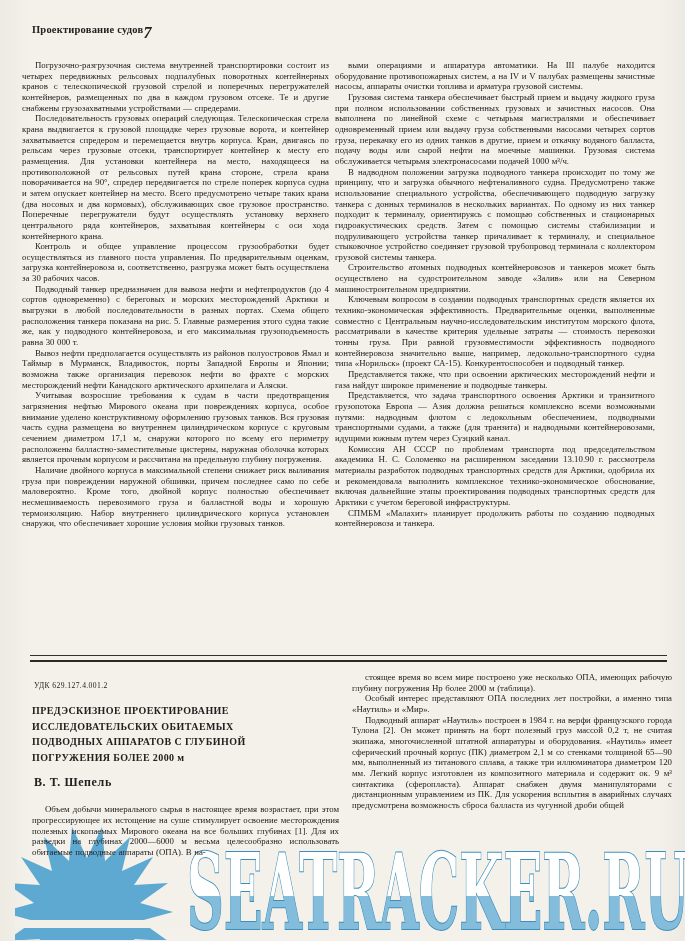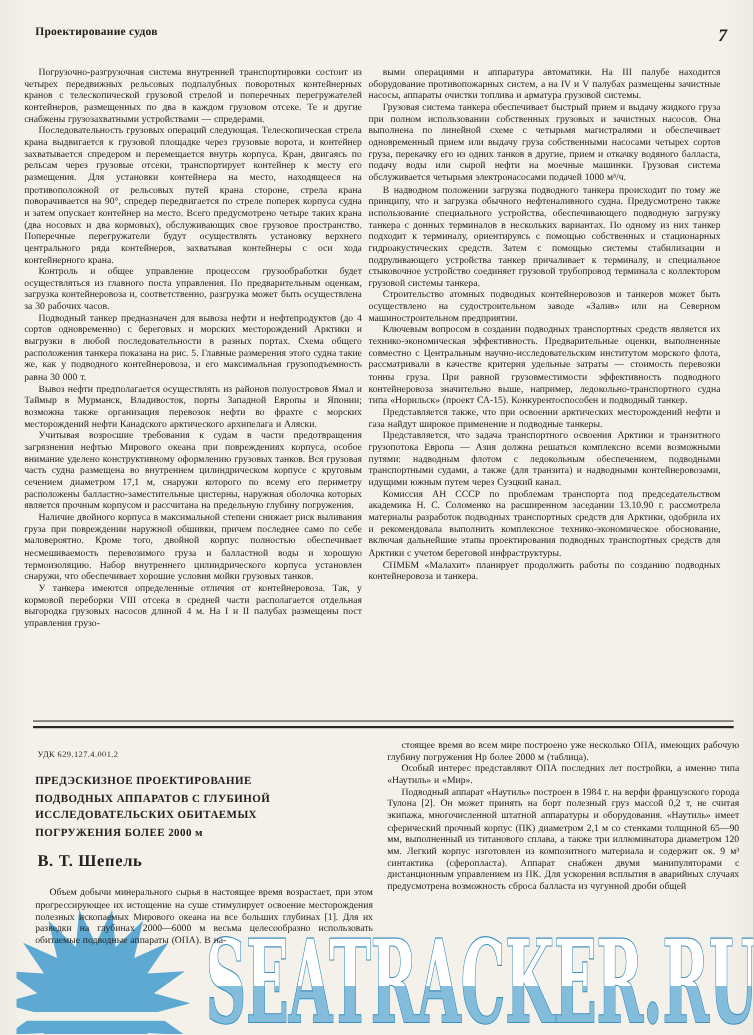--- a/index.html
+++ b/index.html
@@ -12,21 +12,21 @@
     background-image:linear-gradient(90deg, #edeae2 0%, #f4f1eb 4%, #f4f1eb 96%, #eceae3 100%);
     font-family:"Liberation Serif","DejaVu Serif",serif;
     color:#222120;
     overflow:hidden;
   }
   .layer-text{position:absolute;inset:0;z-index:2;}
   .layer-watermark{position:absolute;left:0;top:826px;width:685px;height:115px;z-index:1;padding-left:15px;}
 
   .header-row{
     position:absolute;left:32px;top:24px;width:633px;
-    display:flex;justify-content:space-between;align-items:flex-start;
+    display:flex;align-items:flex-start;
   }
   .running-title{font-size:10.5px;font-weight:bold;letter-spacing:.2px;}
   .page-number{font-size:16px;font-weight:bold;font-style:italic;margin-right:4px;}
 
   .cols{position:absolute;top:60px;left:22px;width:633px;display:flex;}
   .col{overflow:hidden;}
   .col-left{width:307px;margin-right:6px;height:594px;}
   .col-right{width:320px;height:594px;}
   .body-text p{
     margin:0;
@@ -40,21 +40,21 @@
   .rule{
     position:absolute;left:30px;right:18px;top:655px;
     height:4px;
     border-top:1px solid #33312e;
     border-bottom:2px solid #2b2926;
   }
 
   .a2-left{position:absolute;left:32px;top:681px;width:307px;}
   .udc{font-size:7.6px;letter-spacing:.4px;margin:0 0 13px 2px;}
   .a2-title{margin:0;font-size:10px;font-weight:bold;line-height:15.6px;letter-spacing:.4px;}
-  .a2-author{margin:10px 0 0 2px;font-size:15px;font-weight:bold;letter-spacing:.6px;}
+  .a2-author{margin:10px 0 0 2px;font-size:12px;font-weight:bold;letter-spacing:.6px;}
   .a2-left .body-text{margin-top:14px;height:66px;overflow:hidden;}
   .a2-right{position:absolute;left:352px;top:672px;width:320px;height:200px;overflow:hidden;}
 
   .wm-svg{display:block;}
 </style>
 </head>
 <body>
 
 <div class="page">
 
@@ -89,43 +89,42 @@
 
     <div class="cols">
       <div class="col col-left body-text">
         <p>Погрузочно-разгрузочная система внутренней транспортировки состоит из четырех передвижных рельсовых подпалубных поворотных контейнерных кранов с телескопической грузовой стрелой и поперечных перегружателей контейнеров, размещенных по два в каждом грузовом отсеке. Те и другие снабжены грузозахватными устройствами — спредерами.</p>
         <p>Последовательность грузовых операций следующая. Телескопическая стрела крана выдвигается к грузовой площадке через грузовые ворота, и контейнер захватывается спредером и перемещается внутрь корпуса. Кран, двигаясь по рельсам через грузовые отсеки, транспортирует контейнер к месту его размещения. Для установки контейнера на место, находящееся на противоположной от рельсовых путей крана стороне, стрела крана поворачивается на 90°, спредер передвигается по стреле поперек корпуса судна и затем опускает контейнер на место. Всего предусмотрено четыре таких крана (два носовых и два кормовых), обслуживающих свое грузовое пространство. Поперечные перегружатели будут осуществлять установку верхнего центрального ряда контейнеров, захватывая контейнеры с оси хода контейнерного крана.</p>
         <p>Контроль и общее управление процессом грузообработки будет осуществляться из главного поста управления. По предварительным оценкам, загрузка контейнеровоза и, соответственно, разгрузка может быть осуществлена за 30 рабочих часов.</p>
         <p>Подводный танкер предназначен для вывоза нефти и нефтепродуктов (до 4 сортов одновременно) с береговых и морских месторождений Арктики и выгрузки в любой последовательности в разных портах. Схема общего расположения танкера показана на рис. 5. Главные размерения этого судна такие же, как у подводного контейнеровоза, и его максимальная грузоподъемность равна 30 000 т.</p>
         <p>Вывоз нефти предполагается осуществлять из районов полуостровов Ямал и Таймыр в Мурманск, Владивосток, порты Западной Европы и Японии; возможна также организация перевозок нефти во фрахте с морских месторождений нефти Канадского арктического архипелага и Аляски.</p>
         <p>Учитывая возросшие требования к судам в части предотвращения загрязнения нефтью Мирового океана при повреждениях корпуса, особое внимание уделено конструктивному оформлению грузовых танков. Вся грузовая часть судна размещена во внутреннем цилиндрическом корпусе с круговым сечением диаметром 17,1 м, снаружи которого по всему его периметру расположены балластно-заместительные цистерны, наружная оболочка которых является прочным корпусом и рассчитана на предельную глубину погружения.</p>
         <p>Наличие двойного корпуса в максимальной степени снижает риск выливания груза при повреждении наружной обшивки, причем последнее само по себе маловероятно. Кроме того, двойной корпус полностью обеспечивает несмешиваемость перевозимого груза и балластной воды и хорошую термоизоляцию. Набор внутреннего цилиндрического корпуса установлен снаружи, что обеспечивает хорошие условия мойки грузовых танков.</p>
-        <p>У танкера имеются определенные отличия от контейнеровоза. Так, у кормовой переборки VIII отсека в средней части располагается отдельная выгородка грузовых насосов длиной 4 м. На I и II палубах размещены пост управления грузо-</p>
       </div>
       <div class="col col-right body-text">
         <p>выми операциями и аппаратура автоматики. На III палубе находится оборудование противопожарных систем, а на IV и V палубах размещены зачистные насосы, аппараты очистки топлива и арматура грузовой системы.</p>
         <p>Грузовая система танкера обеспечивает быстрый прием и выдачу жидкого груза при полном использовании собственных грузовых и зачистных насосов. Она выполнена по линейной схеме с четырьмя магистралями и обеспечивает одновременный прием или выдачу груза собственными насосами четырех сортов груза, перекачку его из одних танков в другие, прием и откачку водяного балласта, подачу воды или сырой нефти на моечные машинки. Грузовая система обслуживается четырьмя электронасосами подачей 1000 м³/ч.</p>
         <p>В надводном положении загрузка подводного танкера происходит по тому же принципу, что и загрузка обычного нефтеналивного судна. Предусмотрено также использование специального устройства, обеспечивающего подводную загрузку танкера с донных терминалов в нескольких вариантах. По одному из них танкер подходит к терминалу, ориентируясь с помощью собственных и стационарных гидроакустических средств. Затем с помощью системы стабилизации и подруливающего устройства танкер причаливает к терминалу, и специальное стыковочное устройство соединяет грузовой трубопровод терминала с коллектором грузовой системы танкера.</p>
         <p>Строительство атомных подводных контейнеровозов и танкеров может быть осуществлено на судостроительном заводе «Залив» или на Северном машиностроительном предприятии.</p>
         <p>Ключевым вопросом в создании подводных транспортных средств является их технико-экономическая эффективность. Предварительные оценки, выполненные совместно с Центральным научно-исследовательским институтом морского флота, рассматривали в качестве критерия удельные затраты — стоимость перевозки тонны груза. При равной грузовместимости эффективность подводного контейнеровоза значительно выше, например, ледокольно-транспортного судна типа «Норильск» (проект СА-15). Конкурентоспособен и подводный танкер.</p>
         <p>Представляется также, что при освоении арктических месторождений нефти и газа найдут широкое применение и подводные танкеры.</p>
         <p>Представляется, что задача транспортного освоения Арктики и транзитного грузопотока Европа — Азия должна решаться комплексно всеми возможными путями: надводным флотом с ледокольным обеспечением, подводными транспортными судами, а также (для транзита) и надводными контейнеровозами, идущими южным путем через Суэцкий канал.</p>
         <p>Комиссия АН СССР по проблемам транспорта под председательством академика Н. С. Соломенко на расширенном заседании 13.10.90 г. рассмотрела материалы разработок подводных транспортных средств для Арктики, одобрила их и рекомендовала выполнить комплексное технико-экономическое обоснование, включая дальнейшие этапы проектирования подводных транспортных средств для Арктики с учетом береговой инфраструктуры.</p>
         <p>СПМБМ «Малахит» планирует продолжить работы по созданию подводных контейнеровоза и танкера.</p>
       </div>
     </div>
 
     <div class="rule"></div>
 
     <div class="a2-left">
       <p class="udc">УДК 629.127.4.001.2</p>
       <h2 class="a2-title">
         <div>ПРЕДЭСКИЗНОЕ ПРОЕКТИРОВАНИЕ</div>
+        <div>ИССЛЕДОВАТЕЛЬСКИХ ОБИТАЕМЫХ</div>
         <div>ПОДВОДНЫХ АППАРАТОВ С ГЛУБИНОЙ</div>
-        <div>ИССЛЕДОВАТЕЛЬСКИХ ОБИТАЕМЫХ</div>
         <div>ПОГРУЖЕНИЯ БОЛЕЕ 2000 м</div>
       </h2>
       <p class="a2-author">В. Т. Шепель</p>
       <div class="body-text">
         <p>Объем добычи минерального сырья в настоящее время возрастает, при этом прогрессирующее их истощение на суше стимулирует освоение месторождения полезных ископаемых Мирового океана на все больших глубинах [1]. Для их разведки на глубинах 2000—6000 м весьма целесообразно использовать обитаемые подводные аппараты (ОПА). В на-</p>
       </div>
     </div>
 
     <div class="a2-right body-text">
       <p>стоящее время во всем мире построено уже несколько ОПА, имеющих рабочую глубину погружения Hр более 2000 м (таблица).</p>

